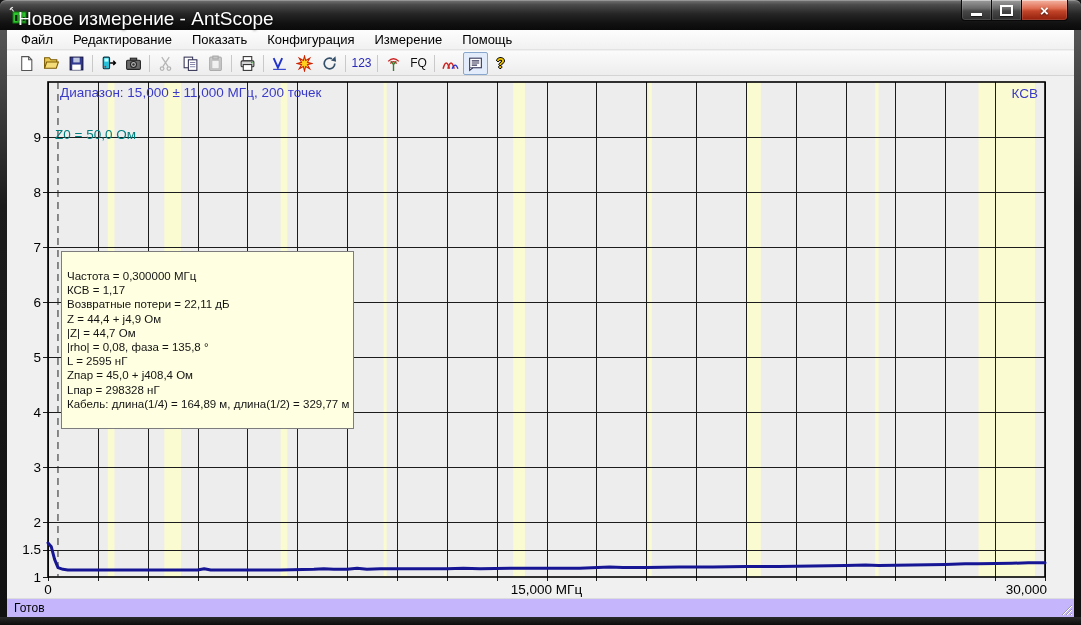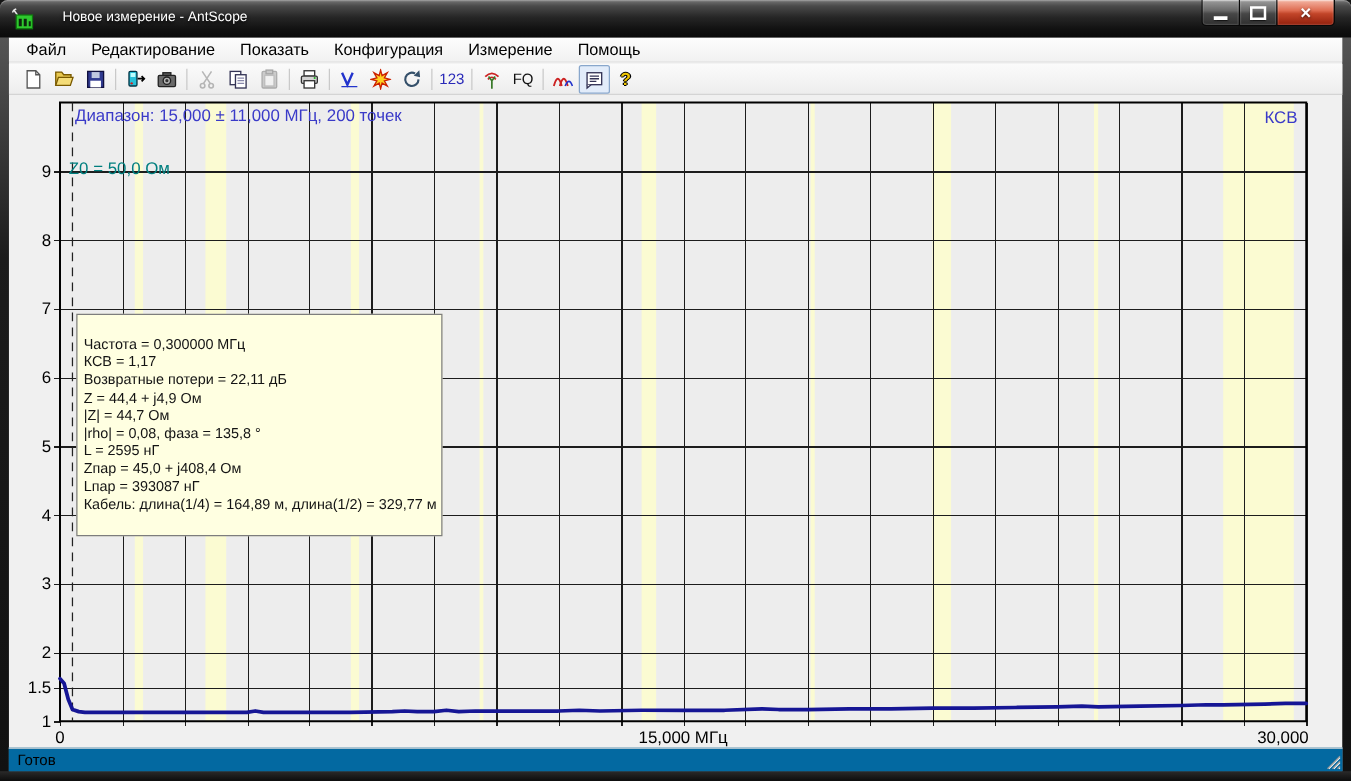--- a/index.html
+++ b/index.html
@@ -11,21 +11,21 @@
   }
   
   .titlebar{
     position:absolute;left:0;top:0;width:1081px;height:30px;
     background:linear-gradient(180deg,#767676 0%,#4a4a4a 16%,#262626 46%,#111 78%,#0a0a0a 100%);
     border-radius:6px 6px 0 0;
     box-shadow:inset 0 1px 0 rgba(255,255,255,.25);
   }
   .app-icon{position:absolute;left:9px;top:6px;width:19px;height:19px;}
   .title-text{
-    position:absolute;left:50px;top:8px;color:#fff;font-size:11px;
+    position:absolute;left:18px;top:8px;color:#fff;font-size:19px;
     text-shadow:0 1px 3px rgba(0,0,0,.95);white-space:nowrap;
   }
   .winbtns{position:absolute;left:961px;top:0;display:flex;height:21px;}
   .winbtn{
     height:20px;border:1px solid #090909;border-top:none;position:relative;
     box-shadow:inset 0 1px 0 rgba(255,255,255,.4), inset 0 0 0 1px rgba(255,255,255,.12);
     display:flex;align-items:center;justify-content:center;
   }
   .winbtn.min{width:29px;border-radius:0 0 0 4px;}
   .winbtn.max{width:29px;border-left:none;border-right:none;}
@@ -71,21 +71,21 @@
   .trace-label{position:absolute;right:43px;top:86px;font-size:13.5px;z-index:3;white-space:nowrap;padding-left:26px;}
   .cursor-tooltip{
     position:absolute;left:61px;top:251px;width:281px;z-index:5;
     background:#ffffe1;border:1px solid #7d7d7d;
     padding:17px 5px;font-size:11.5px;line-height:14.2px;color:#141414;
   }
   .tooltip-line{white-space:nowrap;}
   
   .statusbar{
     position:absolute;left:7px;top:598px;width:1067px;height:19px;
-    background:#0369a1;border-top:1px solid #dcdcdc;box-sizing:border-box;
+    background:#c4b5fd;border-top:1px solid #dcdcdc;box-sizing:border-box;
     font-size:12px;color:#000;z-index:4;
   }
   .status-text{position:absolute;left:7px;top:2px;}
   .resize-grip{position:absolute;right:1px;bottom:1px;}
 </style>
 </head>
 <body>
 
 <div class="client"></div>
 
@@ -164,21 +164,21 @@
 
 <div class="cursor-tooltip" id="cursor-tooltip">
     <div class="tooltip-line">Частота = 0,300000 МГц</div>
     <div class="tooltip-line">КСВ = 1,17</div>
     <div class="tooltip-line">Возвратные потери = 22,11 дБ</div>
     <div class="tooltip-line">Z = 44,4 + j4,9 Ом</div>
     <div class="tooltip-line">|Z| = 44,7 Ом</div>
     <div class="tooltip-line">|rho| = 0,08, фаза = 135,8 °</div>
     <div class="tooltip-line">L = 2595 нГ</div>
     <div class="tooltip-line">Zпар = 45,0 + j408,4 Ом</div>
-    <div class="tooltip-line">Lпар = 393087 нГ</div>
+    <div class="tooltip-line">Lпар = 298328 нГ</div>
     <div class="tooltip-line">Кабель: длина(1/4) = 164,89 м, длина(1/2) = 329,77 м</div>
   </div>
 
 <div class="menubar" id="menubar">
     <div class="menu-item">Файл</div>
     <div class="menu-item">Редактирование</div>
     <div class="menu-item">Показать</div>
     <div class="menu-item">Конфигурация</div>
     <div class="menu-item">Измерение</div>
     <div class="menu-item">Помощь</div>

